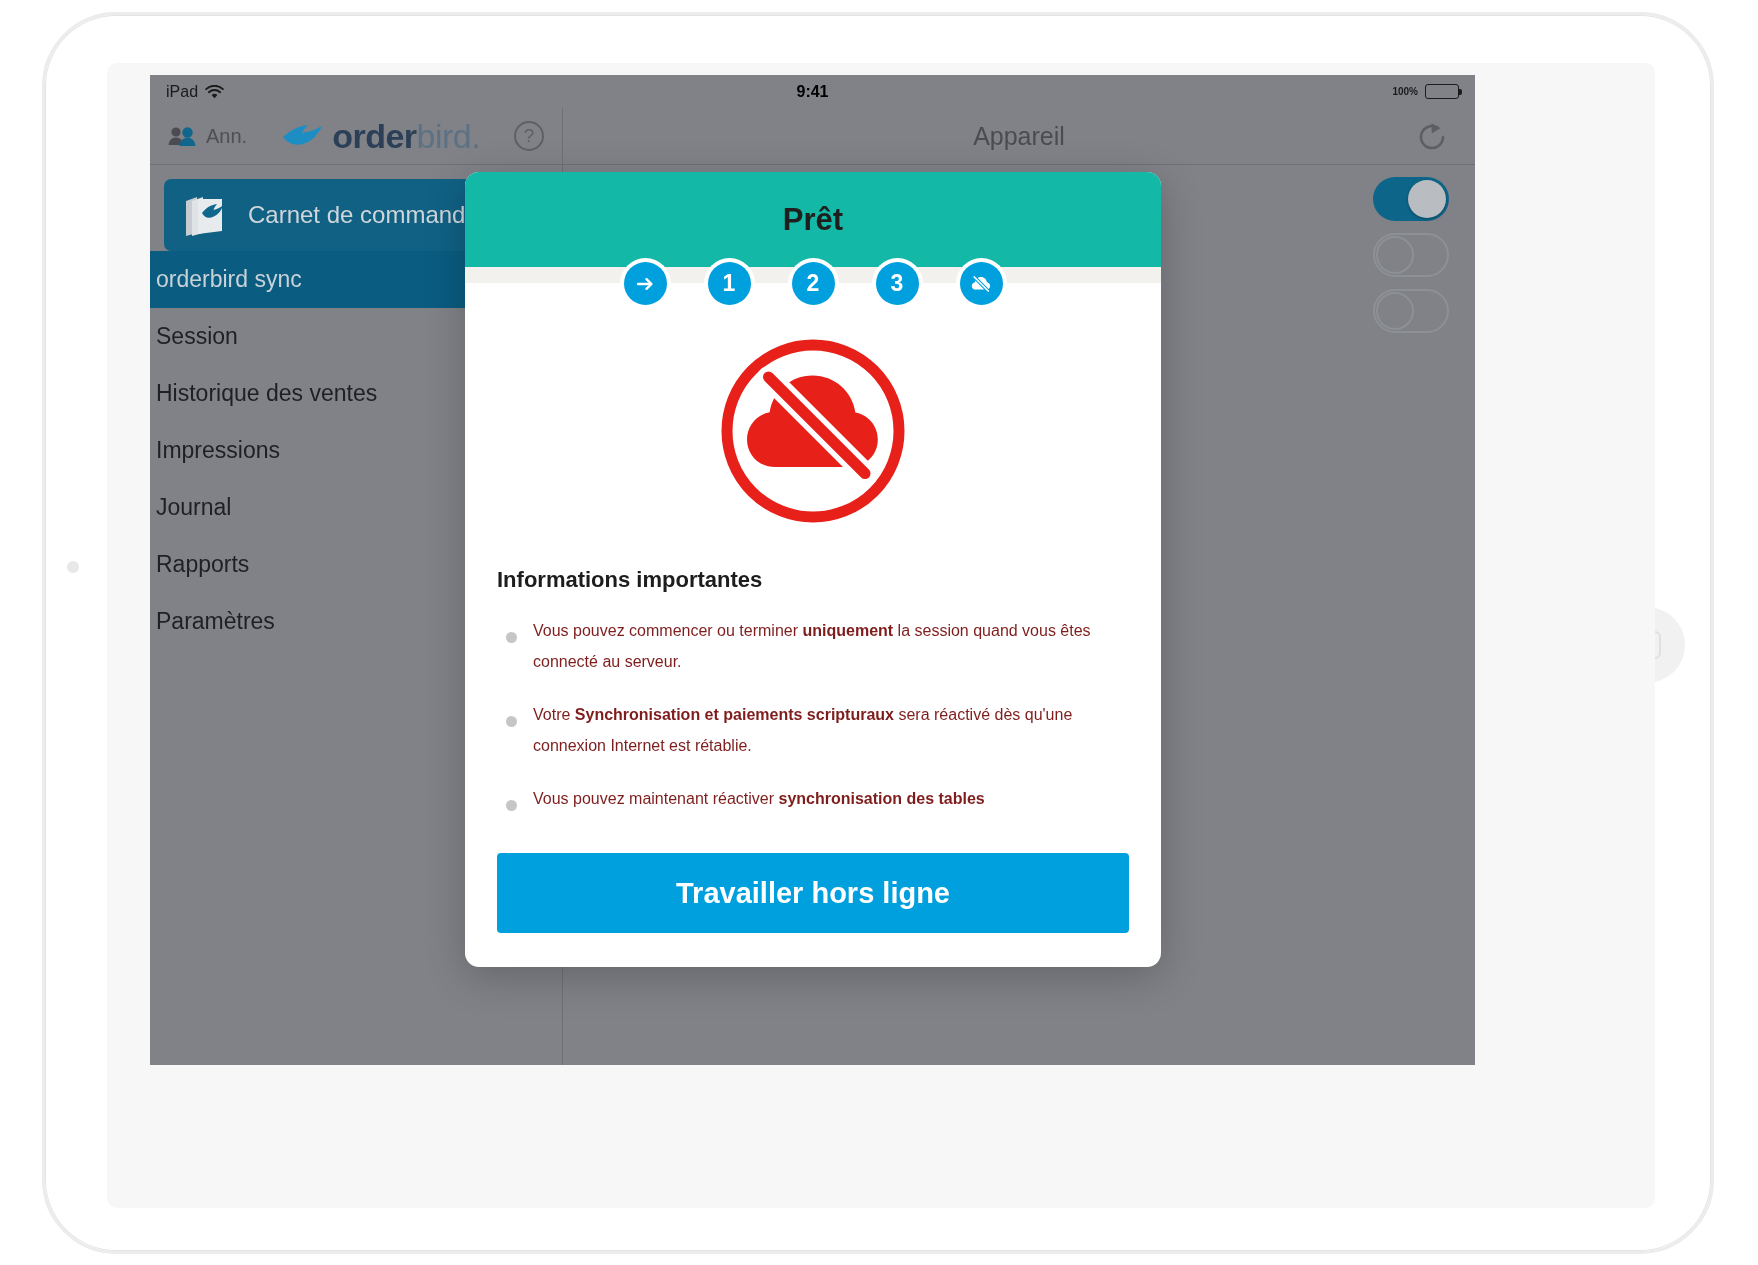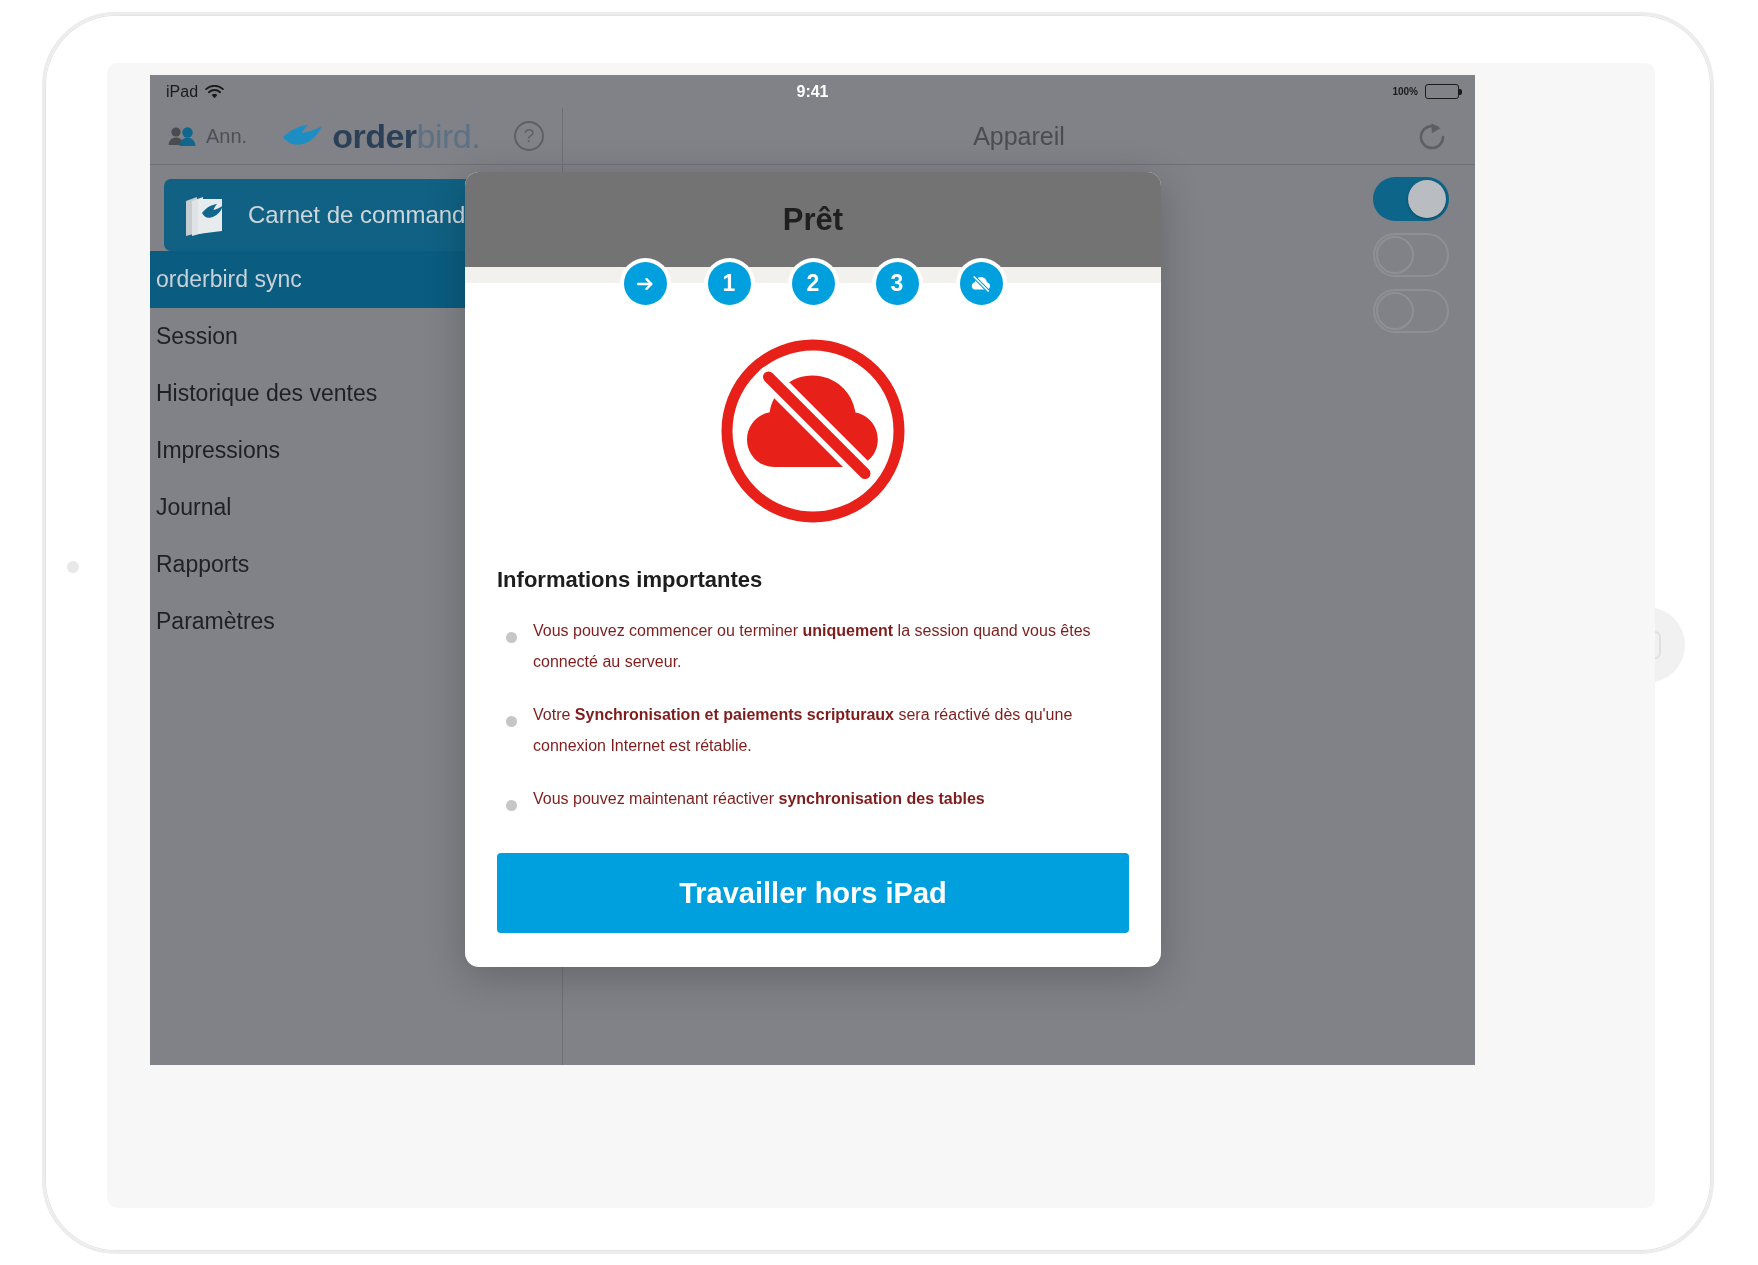--- a/index.html
+++ b/index.html
@@ -66,21 +66,21 @@
     width: 100%; height: 33px;
     background: #808287;
     display: flex; align-items: center;
     padding: 4px 16px;
     font-size: 16px; color: #1b1b1b;
   }
   .sb-left { display: flex; align-items: center; gap: 7px; }
   .sb-center {
     position: absolute; left: 0; right: 0;
     text-align: center;
-    font-size: 16px; font-weight: bold; color: #ffffff;
+    font-size: 16px; font-weight: bold; color: #000000;
   }
   .sb-right {
     margin-left: auto; display: flex; align-items: center; gap: 7px;
     position: relative; z-index: 2;
     font-size: 10px; font-weight: bold; text-align: center;
   }
   .battery-shell {
     width: 34px; height: 15px;
     border: 1.6px solid #1b1b1b; border-radius: 3px;
     position: relative;
@@ -205,21 +205,21 @@
     left: 315px; top: 97px;
     width: 696px; height: 795px;
     background: #ffffff;
     border-radius: 14px;
     box-shadow: 0 10px 40px rgba(0,0,0,.22);
     overflow: hidden;
     display: flex; flex-direction: column;
   }
   #modal-header {
     height: 95px;
-    background: #737373;
+    background: #14b8a6;
     display: flex; align-items: center; justify-content: center;
   }
   #modal-title { font-size: 31px; font-weight: bold; color: #1f1f1f; }
   #steps {
     height: 38px;
     position: relative;
     display: flex; align-items: flex-start; justify-content: center;
     gap: 41px;
     background: linear-gradient(to bottom, #f2f1ed 0, #f2f1ed 16px, #ffffff 16px, #ffffff 100%);
   }
@@ -432,18 +432,18 @@
           <div class="bullet-text"><span>Votre </span><b>Synchronisation et paiements scripturaux</b><span> sera réactivé dès qu'une connexion Internet est rétablie.</span></div>
         </div>
 
         <div class="bullet-item">
           <span class="bullet-dot"></span>
           <div class="bullet-text"><span>Vous pouvez maintenant réactiver </span><b>synchronisation des tables</b></div>
         </div>
       </div>
 
       <div id="modal-footer">
-        <button id="offline-button">Travailler hors iPad</button>
+        <button id="offline-button">Travailler hors ligne</button>
       </div>
     </div>
 
   </div>
 </div>
 
 </body></html>

